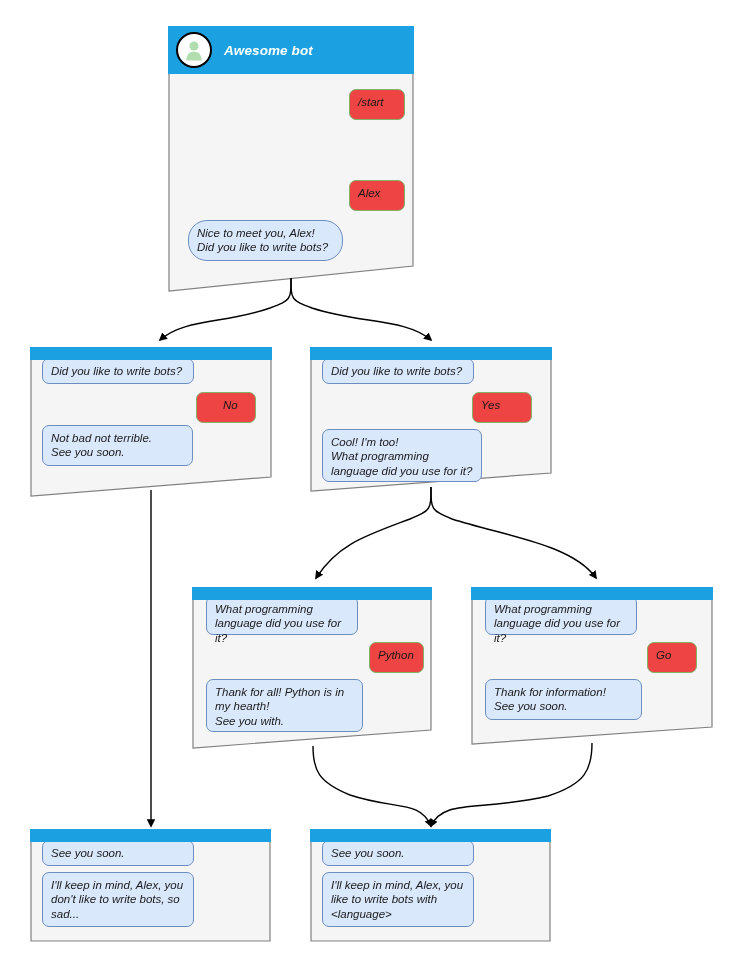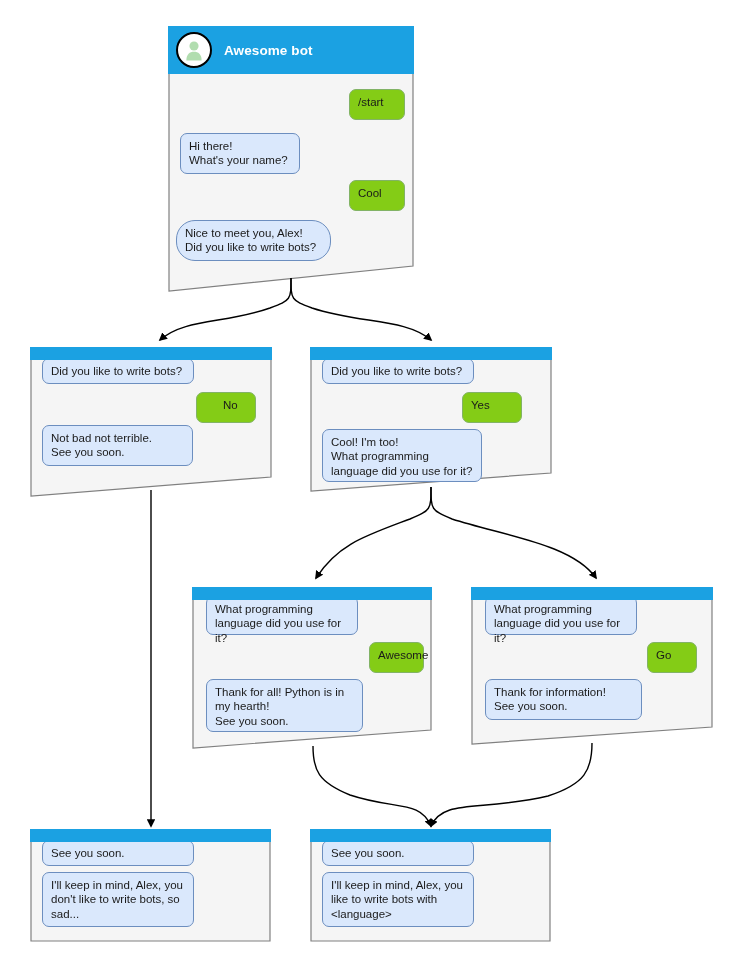--- a/index.html
+++ b/index.html
@@ -12,20 +12,21 @@
     height: 971px;
     position: relative;
     font-family: "Liberation Sans", sans-serif;
     overflow: hidden;
   }
   #canvas {
     position: absolute;
     left: 0; top: 0;
     width: 743px;
     height: 971px;
+    font-style: italic;
   }
   #edges {
     position: absolute;
     left: 0; top: 0;
     width: 743px;
     height: 971px;
     pointer-events: none;
     z-index: 5;
   }
   .card {
@@ -92,21 +93,21 @@
     line-height: 14.4px;
     color: #1a1a1a;
     padding: 5px 8px 5px 8px;
     white-space: pre-line;
   }
   .bubble.bot {
     background: #dae8fc;
     border-color: #6c8ebf;
   }
   .bubble.user {
-    background: #84cc16;
+    background: #ef4444;
     border-color: #82b366;
   }
 </style>
 </head>
 <body>
 
 <div id="canvas">
 
   <svg id="edges" viewBox="0 0 743 971" width="743" height="971">
     <defs>
@@ -149,24 +150,22 @@
       <div class="avatar">
         <svg viewBox="0 0 32 32" width="26" height="26" aria-hidden="true">
           <circle cx="16" cy="11" r="5.6" fill="#b1ddaf"></circle>
           <path d="M 6.6 29 C 6.6 21.2 10.8 18.2 16 18.2 C 21.2 18.2 25.4 21.2 25.4 29 Z" fill="#b1ddaf"></path>
         </svg>
       </div>
       <span class="bot-title">Awesome bot</span>
     </div>
     <div class="card-inner">
       <div class="bubble user" style="left:181px; top:63px; width:56px; height:31px;">/start</div>
-      <div class="bubble bot" style="left:12px; top:107px; width:120px; height:41px;">Hi there!
-What's your name?</div>
-      <div class="bubble user" style="left:181px; top:154px; width:56px; height:31px;">Cool</div>
-      <div class="bubble bot" style="left:8px; top:194px; width:155px; height:41px;border-radius:19px;">Nice to meet you, Alex!
+      <div class="bubble user" style="left:181px; top:154px; width:56px; height:31px;">Alex</div>
+      <div class="bubble bot" style="left:20px; top:194px; width:155px; height:41px;border-radius:19px;">Nice to meet you, Alex!
 Did you like to write bots?</div>
     </div>
   </div>
 
   <div class="card" style="left:30px; top:347px; width:242px; height:150px;">
     <svg class="card-shape" viewBox="0 0 242 150" preserveAspectRatio="none">
       <path d="M 1,1 L 241,1 L 241,130 L 1,149 Z" fill="#f5f5f5" stroke="#808080" stroke-width="1.2"></path>
     </svg>
     <div class="card-header"></div>
     <div class="card-inner">
@@ -177,39 +176,39 @@
     </div>
   </div>
 
   <div class="card" style="left:310px; top:347px; width:242px; height:145px;">
     <svg class="card-shape" viewBox="0 0 242 145" preserveAspectRatio="none">
       <path d="M 1,1 L 241,1 L 241,126 L 1,144 Z" fill="#f5f5f5" stroke="#808080" stroke-width="1.2"></path>
     </svg>
     <div class="card-header"></div>
     <div class="card-inner">
       <div class="bubble bot" style="left:12px; top:11px; width:152px; height:26px;">Did you like to write bots?</div>
-      <div class="bubble user" style="left:152px; top:45px; width:60px; height:31px;">Yes</div>
+      <div class="bubble user" style="left:162px; top:45px; width:60px; height:31px;">Yes</div>
       <div class="bubble bot" style="left:12px; top:82px; width:160px; height:53px;">Cool! I'm too!
 What programming
 language did you use for it?</div>
     </div>
   </div>
 
   <div class="card" style="left:192px; top:587px; width:240px; height:162px;">
     <svg class="card-shape" viewBox="0 0 240 162" preserveAspectRatio="none">
       <path d="M 1,1 L 239,1 L 239,143 L 1,161 Z" fill="#f5f5f5" stroke="#808080" stroke-width="1.2"></path>
     </svg>
     <div class="card-header"></div>
     <div class="card-inner">
       <div class="bubble bot" style="left:14px; top:9px; width:152px; height:39px;">What programming
 language did you use for it?</div>
-      <div class="bubble user" style="left:177px; top:55px; width:55px; height:31px;">Awesome</div>
+      <div class="bubble user" style="left:177px; top:55px; width:55px; height:31px;">Python</div>
       <div class="bubble bot" style="left:14px; top:92px; width:157px; height:53px;">Thank for all! Python is in
 my hearth!
-See you soon.</div>
+See you with.</div>
     </div>
   </div>
 
   <div class="card" style="left:471px; top:587px; width:242px; height:158px;">
     <svg class="card-shape" viewBox="0 0 242 158" preserveAspectRatio="none">
       <path d="M 1,1 L 241,1 L 241,140 L 1,157 Z" fill="#f5f5f5" stroke="#808080" stroke-width="1.2"></path>
     </svg>
     <div class="card-header"></div>
     <div class="card-inner">
       <div class="bubble bot" style="left:14px; top:9px; width:152px; height:39px;">What programming

